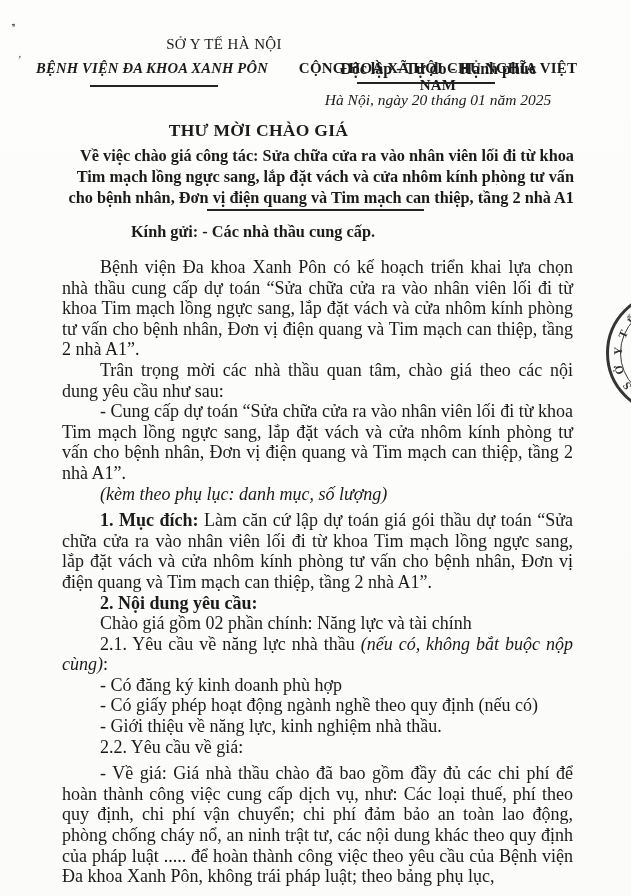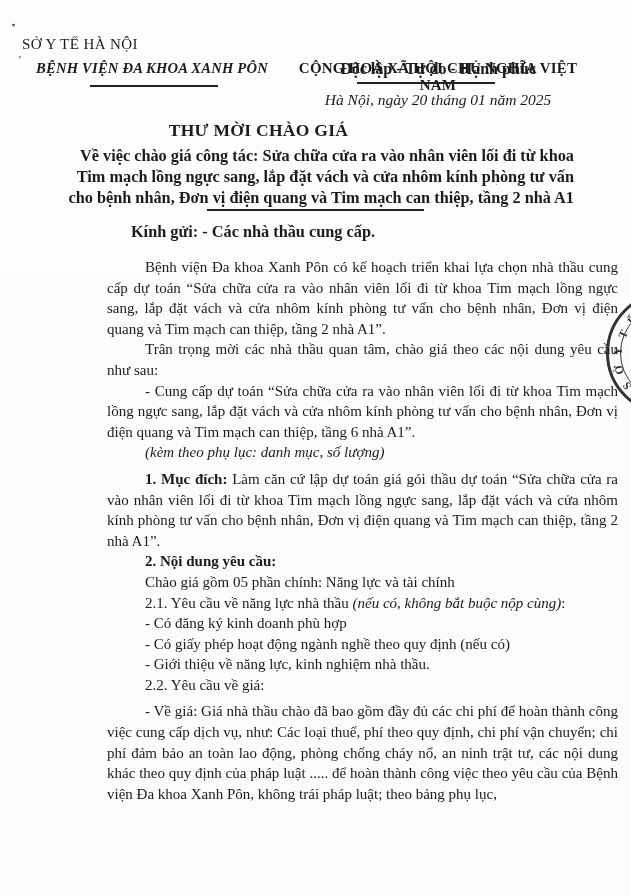--- a/index.html
+++ b/index.html
@@ -14,37 +14,37 @@
   }
   .abs { position: absolute; }
 
   
   .artifact { position: absolute; color: #3d3d3d; line-height: 1; }
   .a1 { left: 12px; top: 22px; font-size: 12px; transform: rotate(-22deg); letter-spacing: -2px; }
   .a2 { left: 19px; top: 48px; font-size: 11px; transform: rotate(10deg); }
   .a3 { left: 495px; top: 180px; font-size: 9px; color: #777; }
 
   
-  .hl1 { left: 22px; top: 36px; width: 260px; text-align: left; font-size: 15px; letter-spacing: .4px; }
+  .hl1 { left: 22px; top: 36px; width: 260px; text-align: right; font-size: 15px; letter-spacing: .4px; }
   .hl2 { left: 22px; top: 60px; width: 260px; text-align: center; font-size: 14.6px; font-weight: bold; letter-spacing: .2px; font-style: italic; }
   .hr1 { left: 288px; top: 36px; width: 300px; text-align: center; font-size: 15px; font-weight: bold; letter-spacing: .2px; margin-top: 24px; }
   .hr2 { left: 288px; top: 60px; width: 300px; text-align: center; font-size: 16px; font-weight: bold; }
   .dateline { left: 288px; top: 91px; width: 300px; text-align: center; font-size: 15.5px; font-style: italic; }
 
   .rule { position: absolute; background: #232323; height: 1.5px; }
   .rule-left { left: 90px; top: 85px; width: 128px; }
   .rule-right { left: 357px; top: 82px; width: 138px; }
   .rule-subtitle { left: 207px; top: 209px; width: 217px; height: 2px; }
 
   .title { left: 0; top: 120px; width: 517px; text-align: center; font-size: 17.5px; font-weight: bold; letter-spacing: .3px; }
   .subtitle { left: 57px; top: 145px; width: 517px; text-align: right; font-size: 16.3px; font-weight: bold; line-height: 21px; }
   .salutation { left: 0; top: 222px; width: 506px; text-align: center; font-size: 16.3px; font-weight: bold; }
 
   
-  .docbody { left: 62px; top: 257px; width: 511px; font-size: 15px; line-height: 20.6px; text-align: justify; margin-left: 45px; }
+  .docbody { left: 62px; top: 257px; width: 511px; font-size: 18px; line-height: 20.6px; text-align: justify; }
   .docbody p { margin: 0; text-indent: 38px; }
   .docbody p.space-before { margin-top: 6px; }
   .b { font-weight: bold; }
   .i { font-style: italic; }
 
   
   .stamp {
     position: absolute; left: 606px; top: 291px; width: 124px; height: 124px;
     border: 3px solid #202020; border-radius: 50%; opacity: .9; box-sizing: border-box;
   }
@@ -76,25 +76,25 @@
 
   <div class="abs title">THƯ MỜI CHÀO GIÁ</div>
   <div class="abs subtitle">Về việc chào giá công tác: Sửa chữa cửa ra vào nhân viên lối đi từ khoa Tim mạch lồng ngực sang, lắp đặt vách và cửa nhôm kính phòng tư vấn cho bệnh nhân, Đơn vị điện quang và Tim mạch can thiệp, tầng 2 nhà A1</div>
   <div class="rule rule-subtitle"></div>
 
   <div class="abs salutation">Kính gửi: - Các nhà thầu cung cấp.</div>
 
   <div class="abs docbody">
       <p><span>Bệnh viện Đa khoa Xanh Pôn có kế hoạch triển khai lựa chọn nhà thầu cung cấp dự toán “Sửa chữa cửa ra vào nhân viên lối đi từ khoa Tim mạch lồng ngực sang, lắp đặt vách và cửa nhôm kính phòng tư vấn cho bệnh nhân, Đơn vị điện quang và Tim mạch can thiệp, tầng 2 nhà A1”.</span></p>
       <p><span>Trân trọng mời các nhà thầu quan tâm, chào giá theo các nội dung yêu cầu như sau:</span></p>
-      <p><span>- Cung cấp dự toán “Sửa chữa cửa ra vào nhân viên lối đi từ khoa Tim mạch lồng ngực sang, lắp đặt vách và cửa nhôm kính phòng tư vấn cho bệnh nhân, Đơn vị điện quang và Tim mạch can thiệp, tầng 6 nhà A1”.</span></p>
+      <p><span>- Cung cấp dự toán “Sửa chữa cửa ra vào nhân viên lối đi từ khoa Tim mạch lồng ngực sang, lắp đặt vách và cửa nhôm kính phòng tư vấn cho bệnh nhân, Đơn vị điện quang và Tim mạch can thiệp, tầng 2 nhà A1”.</span></p>
       <p><span class="i">(kèm theo phụ lục: danh mục, số lượng)</span></p>
       <p class="space-before"><span class="b">1. Mục đích: </span><span>Làm căn cứ lập dự toán giá gói thầu dự toán “Sửa chữa cửa ra vào nhân viên lối đi từ khoa Tim mạch lồng ngực sang, lắp đặt vách và cửa nhôm kính phòng tư vấn cho bệnh nhân, Đơn vị điện quang và Tim mạch can thiệp, tầng 2 nhà A1”.</span></p>
       <p><span class="b">2. Nội dung yêu cầu:</span></p>
-      <p><span>Chào giá gồm 05 phần chính: Năng lực và tài chính</span></p>
+      <p><span>Chào giá gồm 02 phần chính: Năng lực và tài chính</span></p>
       <p><span>2.1. Yêu cầu về năng lực nhà thầu </span><span class="i">(nếu có, không bắt buộc nộp cùng)</span><span>:</span></p>
       <p><span>- Có đăng ký kinh doanh phù hợp</span></p>
       <p><span>- Có giấy phép hoạt động ngành nghề theo quy định (nếu có)</span></p>
       <p><span>- Giới thiệu về năng lực, kinh nghiệm nhà thầu.</span></p>
       <p><span>2.2. Yêu cầu về giá:</span></p>
       <p class="space-before"><span>- Về giá: Giá nhà thầu chào đã bao gồm đầy đủ các chi phí để hoàn thành công việc cung cấp dịch vụ, như: Các loại thuế, phí theo quy định, chi phí vận chuyển; chi phí đảm bảo an toàn lao động, phòng chống cháy nổ, an ninh trật tư, các nội dung khác theo quy định của pháp luật ..... để hoàn thành công việc theo yêu cầu của Bệnh viện Đa khoa Xanh Pôn, không trái pháp luật; theo bảng phụ lục,</span></p>
     </div>
 
   <div class="stamp">
     <div class="stamp-inner"></div>

